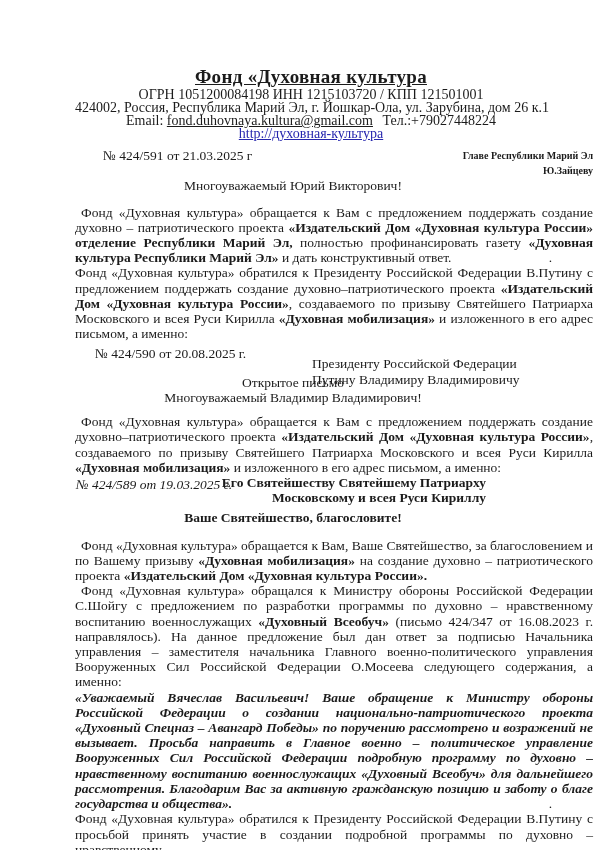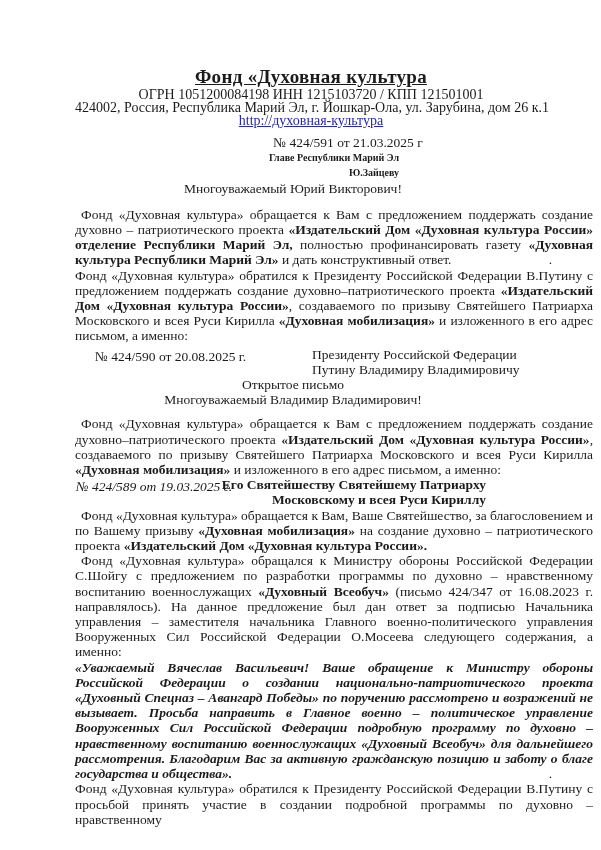--- a/index.html
+++ b/index.html
@@ -25,46 +25,51 @@
   .phone{margin-left:6px;}
 
   
   .para,.center-line,.refnum,.addr1,.addr2,.addr3{font-size:13.5px;line-height:15.2px;}
   .para{margin:0;text-align:justify;position:relative;}
   .indent{text-indent:6px;}
   .center-line{text-align:center;padding-right:82px;}
   .bold{font-weight:bold;}
 
   
-  .ref-row1{display:flex;justify-content:space-between;align-items:center;margin-top:8px;flex-direction:column;}
+  .ref-row1{display:flex;justify-content:space-between;align-items:flex-start;margin-top:8px;}
   .ref-row1 .refnum{margin-left:28px;}
   .addr1{font-weight:bold;text-align:right;font-size:10px;}
   .ref-row2,.ref-row3{position:relative;height:30.4px;}
   .ref-row2{margin-top:3px;}
   .ref-row2 .refnum{margin-left:20px;}
-  .addr2{position:absolute;left:237px;top:0;text-align:left;}
+  .addr2{position:absolute;left:237px;top:12px;text-align:left;}
   .ref-row3 .refnum{margin-left:1px;font-style:italic;}
   .addr3{position:absolute;right:107px;top:0;text-align:right;font-weight:bold;}
 
   .mt11{margin-top:11px;}
   .mt9{margin-top:9px;}
   .blessing{margin-top:5px;margin-bottom:12px;}
 
   .stray-dot{position:absolute;right:41px;bottom:0;font-size:13.5px;line-height:15.2px;}
 </style>
 </head>
 <body>
 
 <div class="page">
   <div class="content">
 
     <header class="letterhead">
       <div class="lh-title">Фонд «Духовная культура</div>
       <div class="lh-sub">ОГРН 1051200084198 ИНН 1215103720 / КПП 121501001</div>
       <div class="lh-sub">424002, Россия, Республика Марий Эл, г. Йошкар-Ола, ул. Зарубина, дом 26 к.1</div>
+      <div class="lh-sub">
+        <span>Email:</span>
+        <a class="email-link">fond.duhovnaya.kultura@gmail.com</a>
+        <span class="phone">Тел.:+79027448224</span>
+      </div>
       <div class="lh-sub">
         <a class="site-link">http://духовная-культура</a>
       </div>
     </header>
 
     <div class="ref-row1">
       <span class="refnum">№ 424/591 от 21.03.2025 г</span>
       <div class="addr1">
         <div>Главе Республики Марий Эл</div>
         <div>Ю.Зайцеву</div>
@@ -89,20 +94,21 @@
     <p class="para indent mt9"><span>Фонд «Духовная культура» обращается к Вам с предложением поддержать создание духовно–патриотического проекта </span><span style="font-weight: bold;">«Издательский Дом «Духовная культура России»</span><span>, создаваемого по призыву Святейшего Патриарха Московского и всея Руси Кирилла </span><span style="font-weight: bold;">«Духовная мобилизация»</span><span> и изложенного в его адрес письмом, а именно:</span></p>
 
     <div class="ref-row3">
       <span class="refnum">№ 424/589 от 19.03.2025 г.</span>
       <div class="addr3">
         <div>Его Святейшеству Святейшему Патриарху</div>
         <div>Московскому и всея Руси Кириллу</div>
       </div>
     </div>
 
+    <div class="center-line bold blessing">Ваше Святейшество, благословите!</div>
 
     <p class="para indent"><span>Фонд «Духовная культура» обращается к Вам, Ваше Святейшество, за благословением и по Вашему призыву </span><span style="font-weight: bold;">«Духовная мобилизация»</span><span> на создание духовно – патриотического проекта </span><span style="font-weight: bold;">«Издательский Дом «Духовная культура России».</span></p>
     <p class="para indent"><span>Фонд «Духовная культура» обращался к Министру обороны Российской Федерации С.Шойгу с предложением по разработки программы по духовно – нравственному воспитанию военнослужащих </span><span style="font-weight: bold;">«Духовный Всеобуч»</span><span> (письмо 424/347 от 16.08.2023 г. направлялось). На данное предложение был дан ответ за подписью Начальника управления – заместителя начальника Главного военно-политического управления Вооруженных Сил Российской Федерации О.Мосеева следующего содержания, а именно:</span></p>
     <p class="para"><span class="stray-dot">.</span><span style="font-weight: bold; font-style: italic;">«Уважаемый Вячеслав Васильевич! Ваше обращение к Министру обороны Российской Федерации о создании национально-патриотического проекта «Духовный Спецназ – Авангард Победы» по поручению рассмотрено и возражений не вызывает. Просьба направить в Главное военно – политическое управление Вооруженных Сил Российской Федерации подробную программу по духовно – нравственному воспитанию военнослужащих «Духовный Всеобуч» для дальнейшего рассмотрения. Благодарим Вас за активную гражданскую позицию и заботу о благе государства и общества».</span></p>
     <p class="para"><span>Фонд «Духовная культура» обратился к Президенту Российской Федерации В.Путину с просьбой принять участие в создании подробной программы по духовно – нравственному</span></p>
 
   </div>
 </div>
 
 </body></html>

